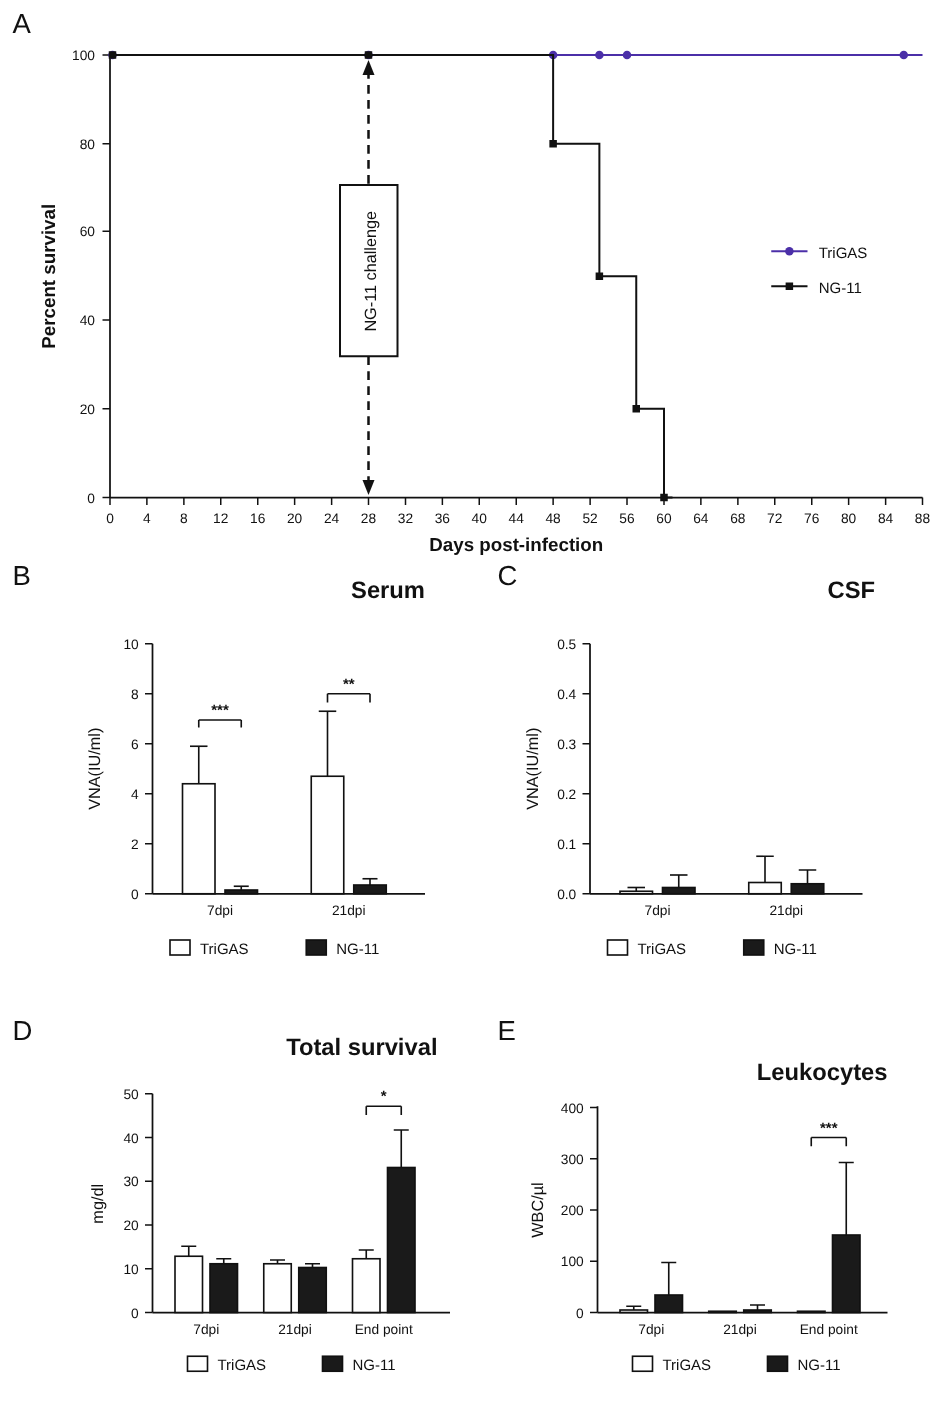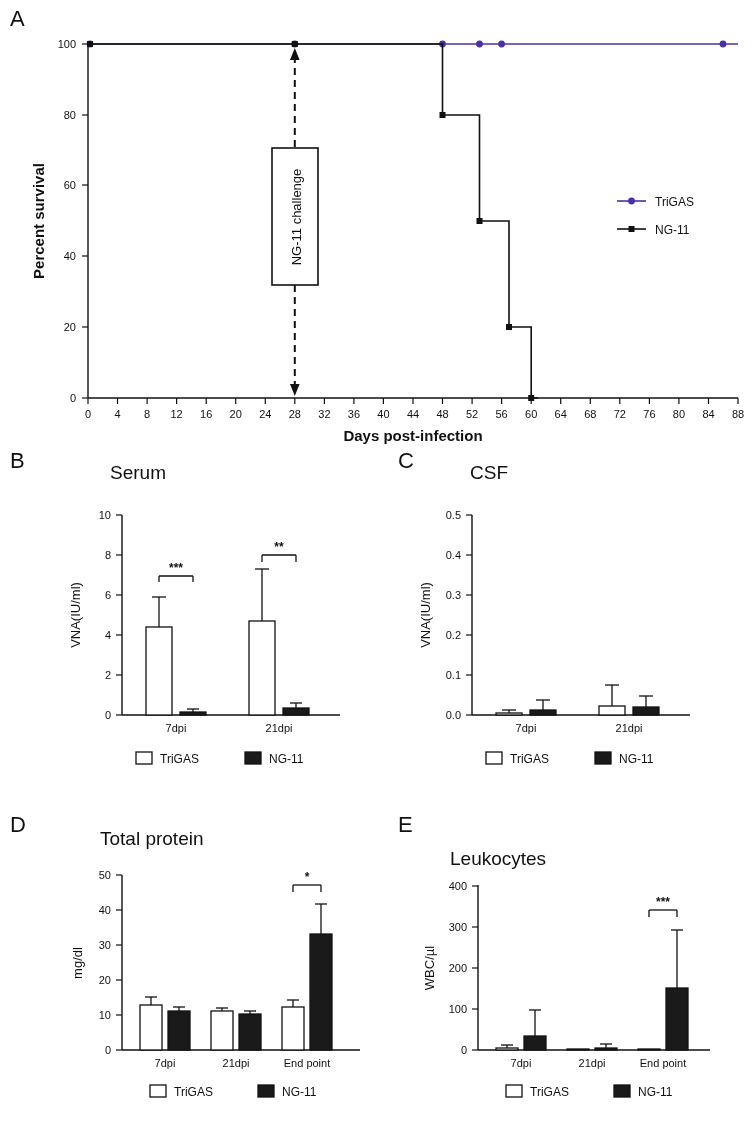--- a/index.html
+++ b/index.html
@@ -1,18 +1,18 @@
 <!DOCTYPE html>
 <html><head>
 <meta charset="utf-8">
 <style>
   html,body{margin:0;padding:0;background:#fff;}
   body{width:756px;height:1137px;position:relative;font-family:"Liberation Sans",sans-serif;color:#111;}
   .panel-letter{position:absolute;font-size:22px;color:#111;font-family:"Liberation Sans",sans-serif;}
-  .panel-title{position:absolute;font-size:19px;color:#111;text-align:left;}
+  .panel-title{position:absolute;font-size:19px;color:#111;text-align:right;font-weight:bold;}
   svg{display:block;}
   .axis-line{stroke:#111;stroke-width:1.4;fill:none;}
   .tick{stroke:#111;stroke-width:1.2;}
   .ticklabel{font-size:11px;fill:#111;font-family:"Liberation Sans",sans-serif;}
   .axlabel{font-size:13px;fill:#111;font-family:"Liberation Sans",sans-serif;}
   .axlabel.bold{font-weight:bold;font-size:15px;}
   .bar-open{fill:#ffffff;stroke:#111;stroke-width:1.3;}
   .bar-solid{fill:#1a1a1a;stroke:#111;stroke-width:1.3;}
   .err{stroke:#111;stroke-width:1.3;fill:none;}
   .sig{font-size:12px;fill:#111;font-weight:bold;font-family:"Liberation Sans",sans-serif;}
@@ -249,21 +249,21 @@
 
   <g>
     <rect class="bar-open" x="96" y="252" width="16" height="12"></rect>
     <text class="legend-text" x="120" y="263">TriGAS</text>
     <rect class="bar-solid" x="205" y="252" width="16" height="12"></rect>
     <text class="legend-text" x="229" y="263">NG-11</text>
   </g>
 </svg>
 
 <div class="panel-letter" style="left:10px;top:812px;">D</div>
-<div class="panel-title" style="left:100px;top:828px;width:250px;">Total protein</div>
+<div class="panel-title" style="left:100px;top:828px;width:250px;">Total survival</div>
 
 <svg id="panelD" width="350" height="290" viewBox="0 0 350 290">
   <polyline class="axis-line" points="82,205 82,30"></polyline>
   <polyline class="axis-line" points="82,205 320,205"></polyline>
 
   <g>
     <line class="tick" x1="76" y1="205" x2="82" y2="205"></line>
     <line class="tick" x1="76" y1="170" x2="82" y2="170"></line>
     <line class="tick" x1="76" y1="135" x2="82" y2="135"></line>
     <line class="tick" x1="76" y1="100" x2="82" y2="100"></line>

